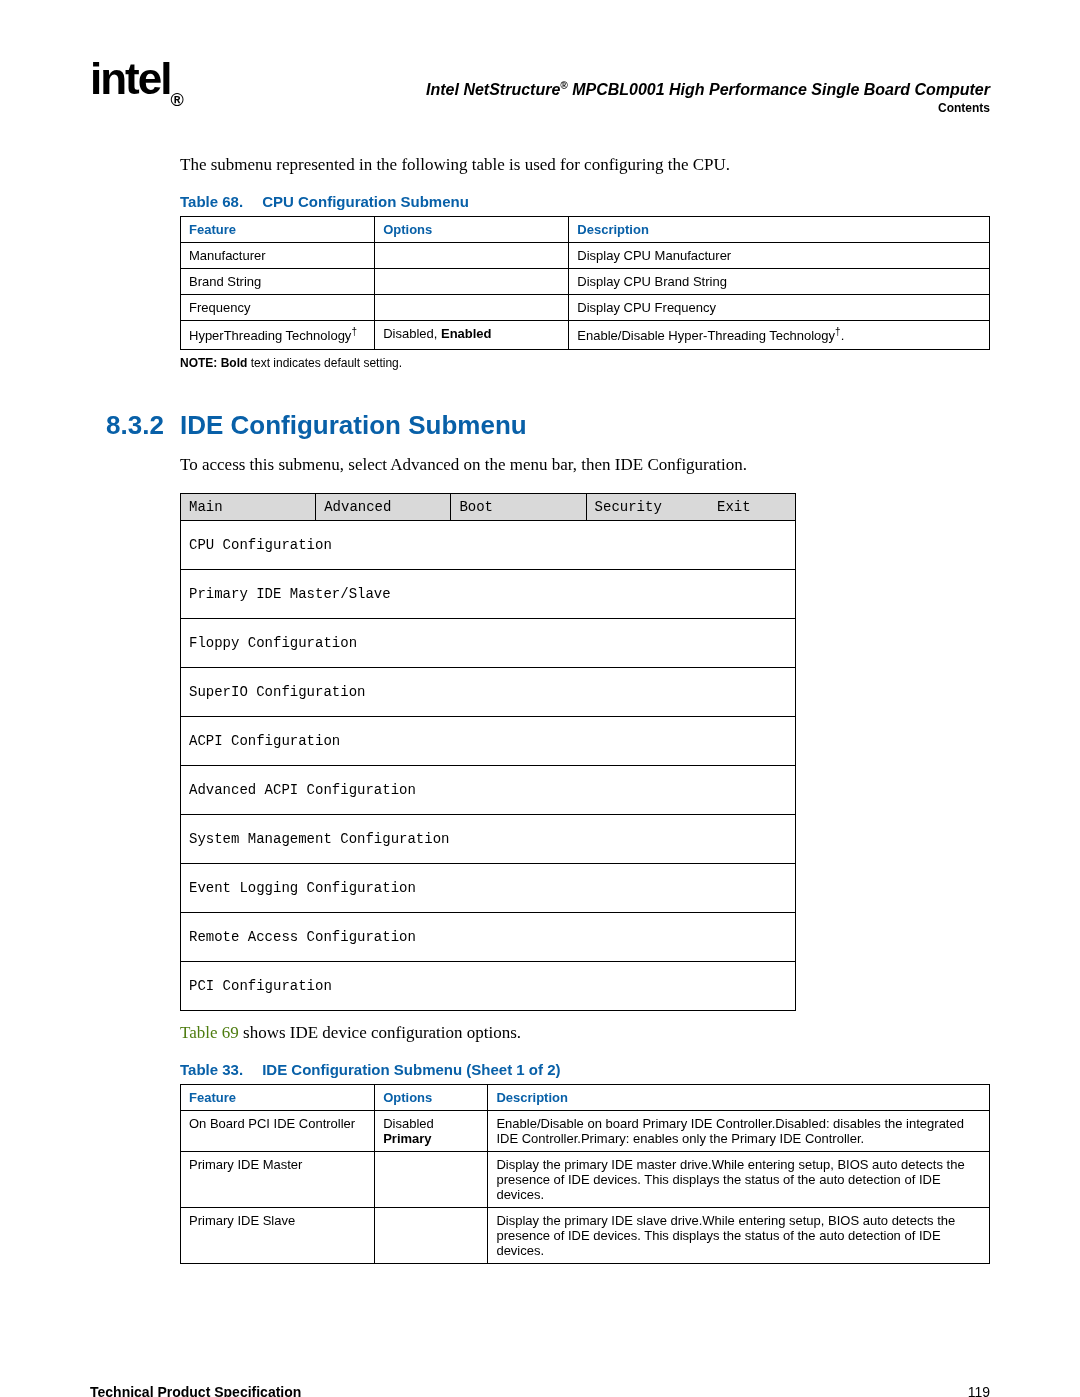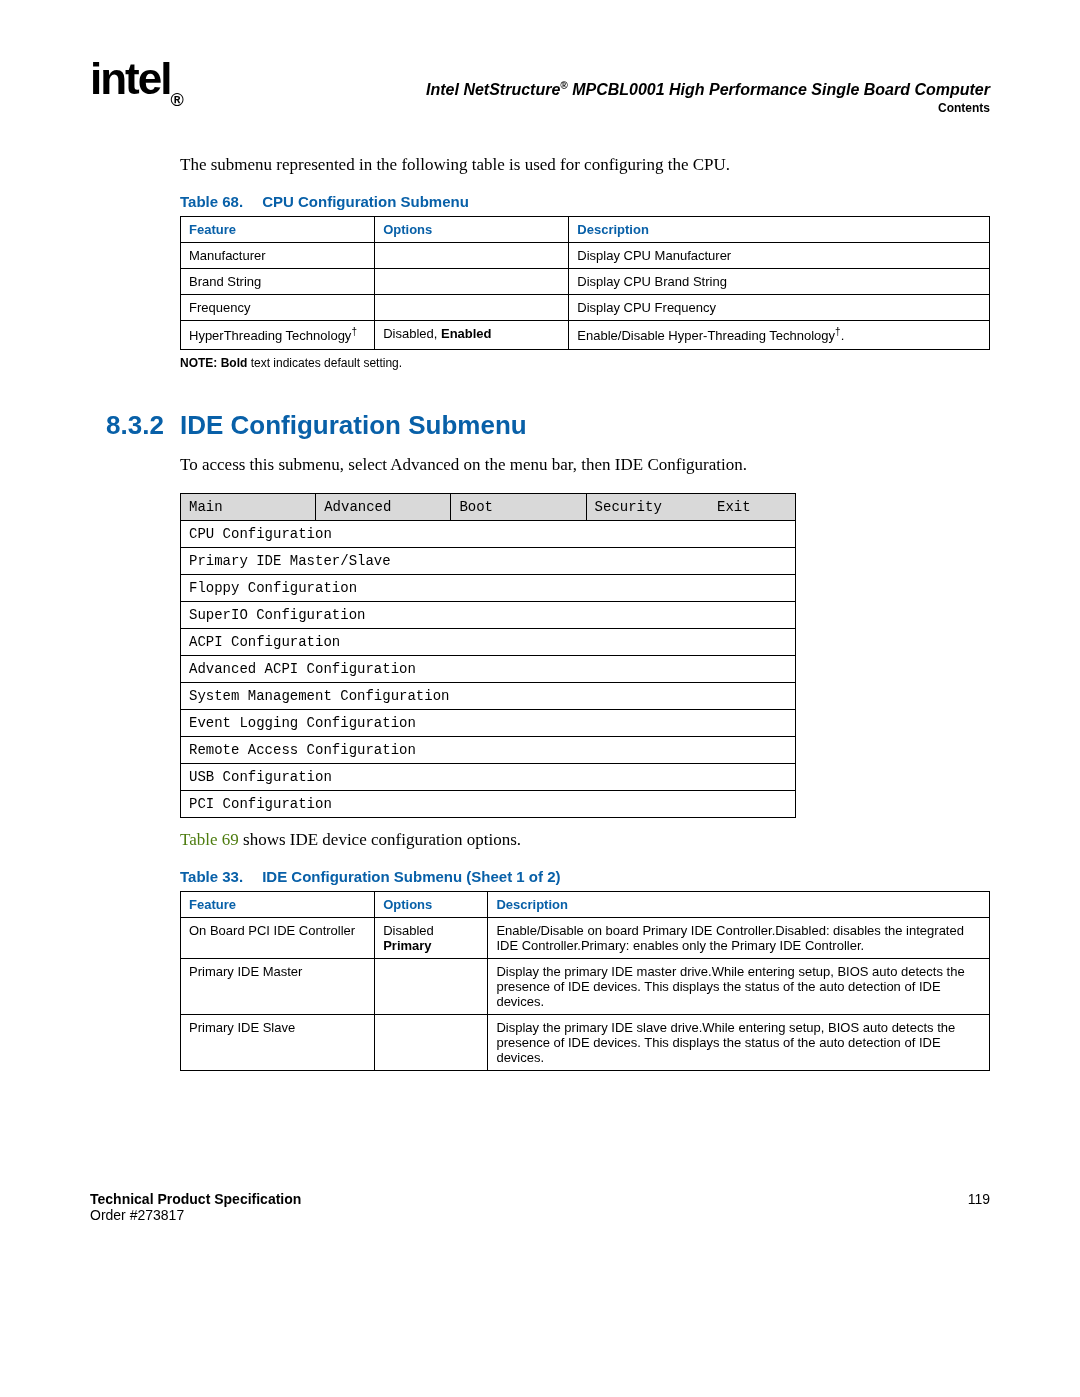--- a/index.html
+++ b/index.html
@@ -96,21 +96,21 @@
   .menu-tabs td {
     background: #d9d9d9;
     font-family: "Courier New", monospace;
     border: 1px solid #000;
     font-size: 14px;
   }
   .menu-body td {
     font-family: "Courier New", monospace;
     font-size: 14px;
     border: 1px solid #000;
-    padding: 5px 8px;
+    padding: 16px 8px;
     margin-top: 38px;
   }
   .menu-body td.selected { font-weight: bold; }
   .xref { color: #4d7c0f; }
   .footer {
     margin-top: 120px;
     display: flex;
     justify-content: space-between;
     font-family: Arial, Helvetica, sans-serif;
     font-size: 14px;
@@ -221,23 +221,20 @@
         <tr class="menu-body">
           <td colspan="5">System Management Configuration</td>
         </tr>
         <tr class="menu-body">
           <td colspan="5">Event Logging Configuration</td>
         </tr>
         <tr class="menu-body">
           <td colspan="5">Remote Access Configuration</td>
         </tr>
         <tr class="menu-body">
-          <td colspan="5">USB Configuration</td>
-        </tr>
-        <tr class="menu-body">
           <td colspan="5">PCI Configuration</td>
         </tr>
       </tbody>
   </table>
 
   <p class="paragraph">
     <span class="xref">Table 69</span><span> shows IDE device configuration options.</span>
   </p>
 
   <div class="table-caption">

